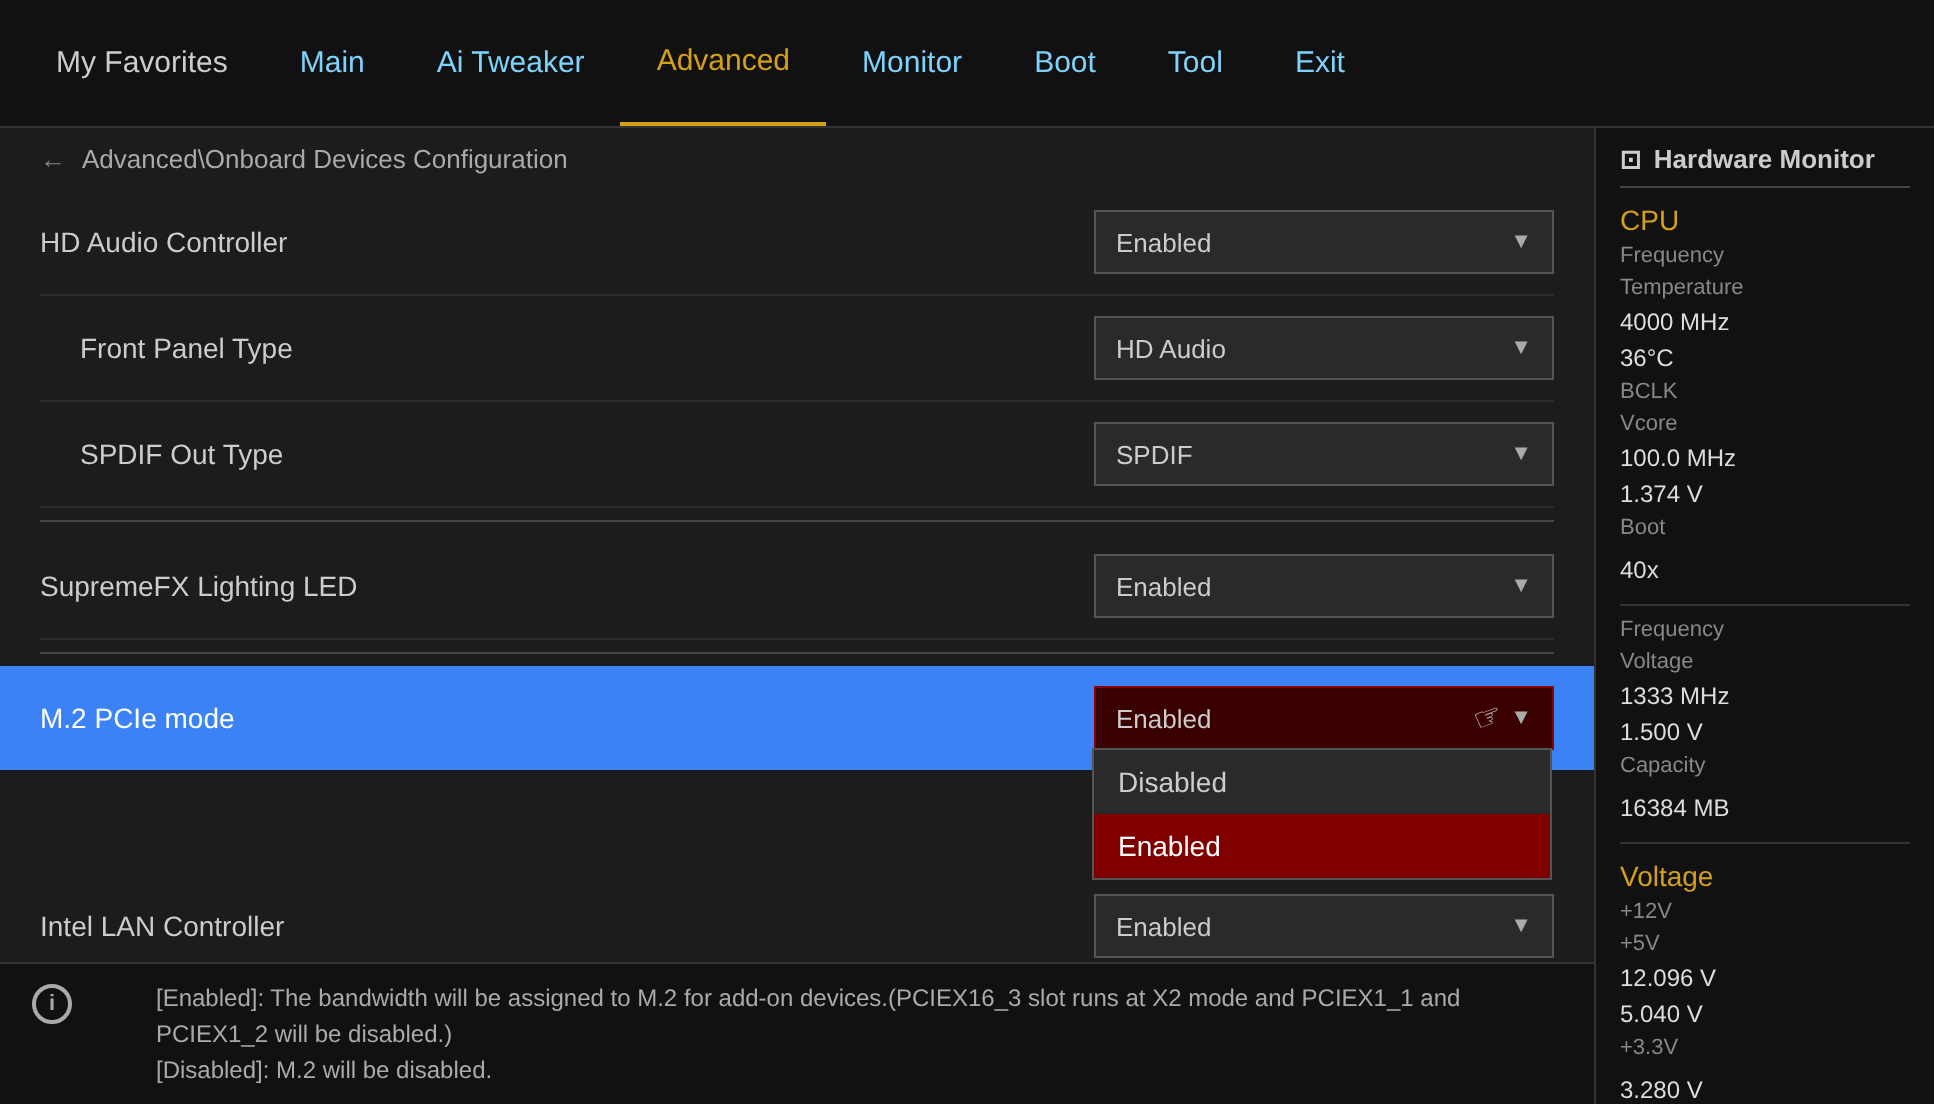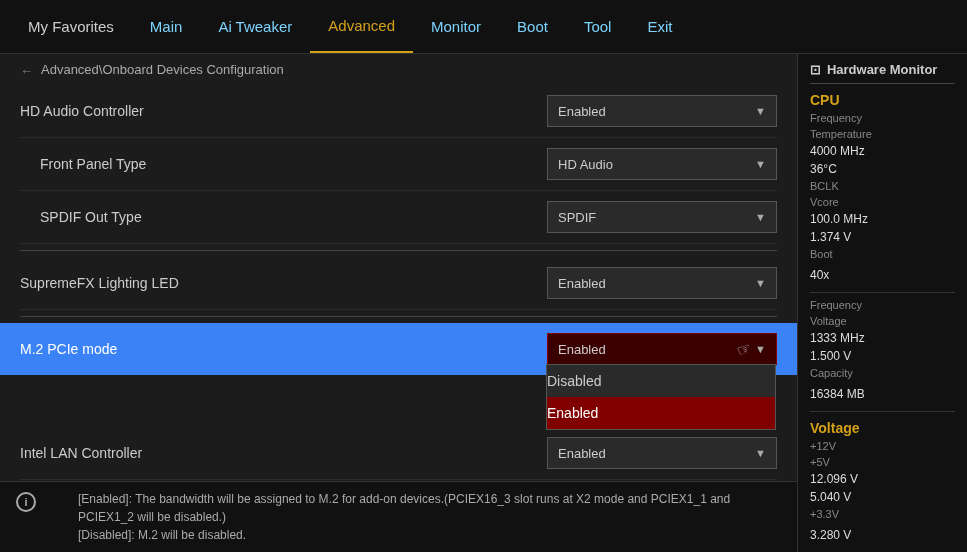--- a/index.html
+++ b/index.html
@@ -12,21 +12,21 @@
       overflow: hidden;
       display: flex;
       flex-direction: column;
     }
 
     
     .top-nav {
       display: flex;
       align-items: center;
       background: #111;
-      height: 54px;
+      height: 64px;
       padding: 0 10px;
       border-bottom: 1px solid #333;
       flex-shrink: 0;
     }
     .nav-item {
       color: #7dd3fc;
       font-size: 15px;
       padding: 0 18px;
       height: 100%;
       display: flex;
@@ -136,21 +136,21 @@
     .dropdown-popup {
       position: absolute;
       right: 0;
       top: 100%;
       width: 230px;
       background: #2a2a2a;
       border: 1px solid #555;
       z-index: 100;
     }
     .dropdown-option {
-      padding: 8px 0;
+      padding: 8px 12px;
       font-size: 14px;
       color: #ccc;
       cursor: pointer;
     }
     .dropdown-option.selected {
       background: #800000;
       color: #fff;
     }
 
     
@@ -206,21 +206,21 @@
       display: flex;
       align-items: center;
       gap: 6px;
       padding-bottom: 6px;
       border-bottom: 1px solid #444;
       margin-bottom: 6px;
     }
     .hw-section-title {
       font-size: 14px;
       color: #d4a017;
-      font-weight: bold;
+      font-weight: normal;
       margin: 8px 0 4px 0;
     }
     .hw-grid {
       display: grid;
       grid-template-columns: 1fr;
       gap: 4px 8px;
       margin-bottom: 4px;
     }
     .hw-label {
       font-size: 11px;

